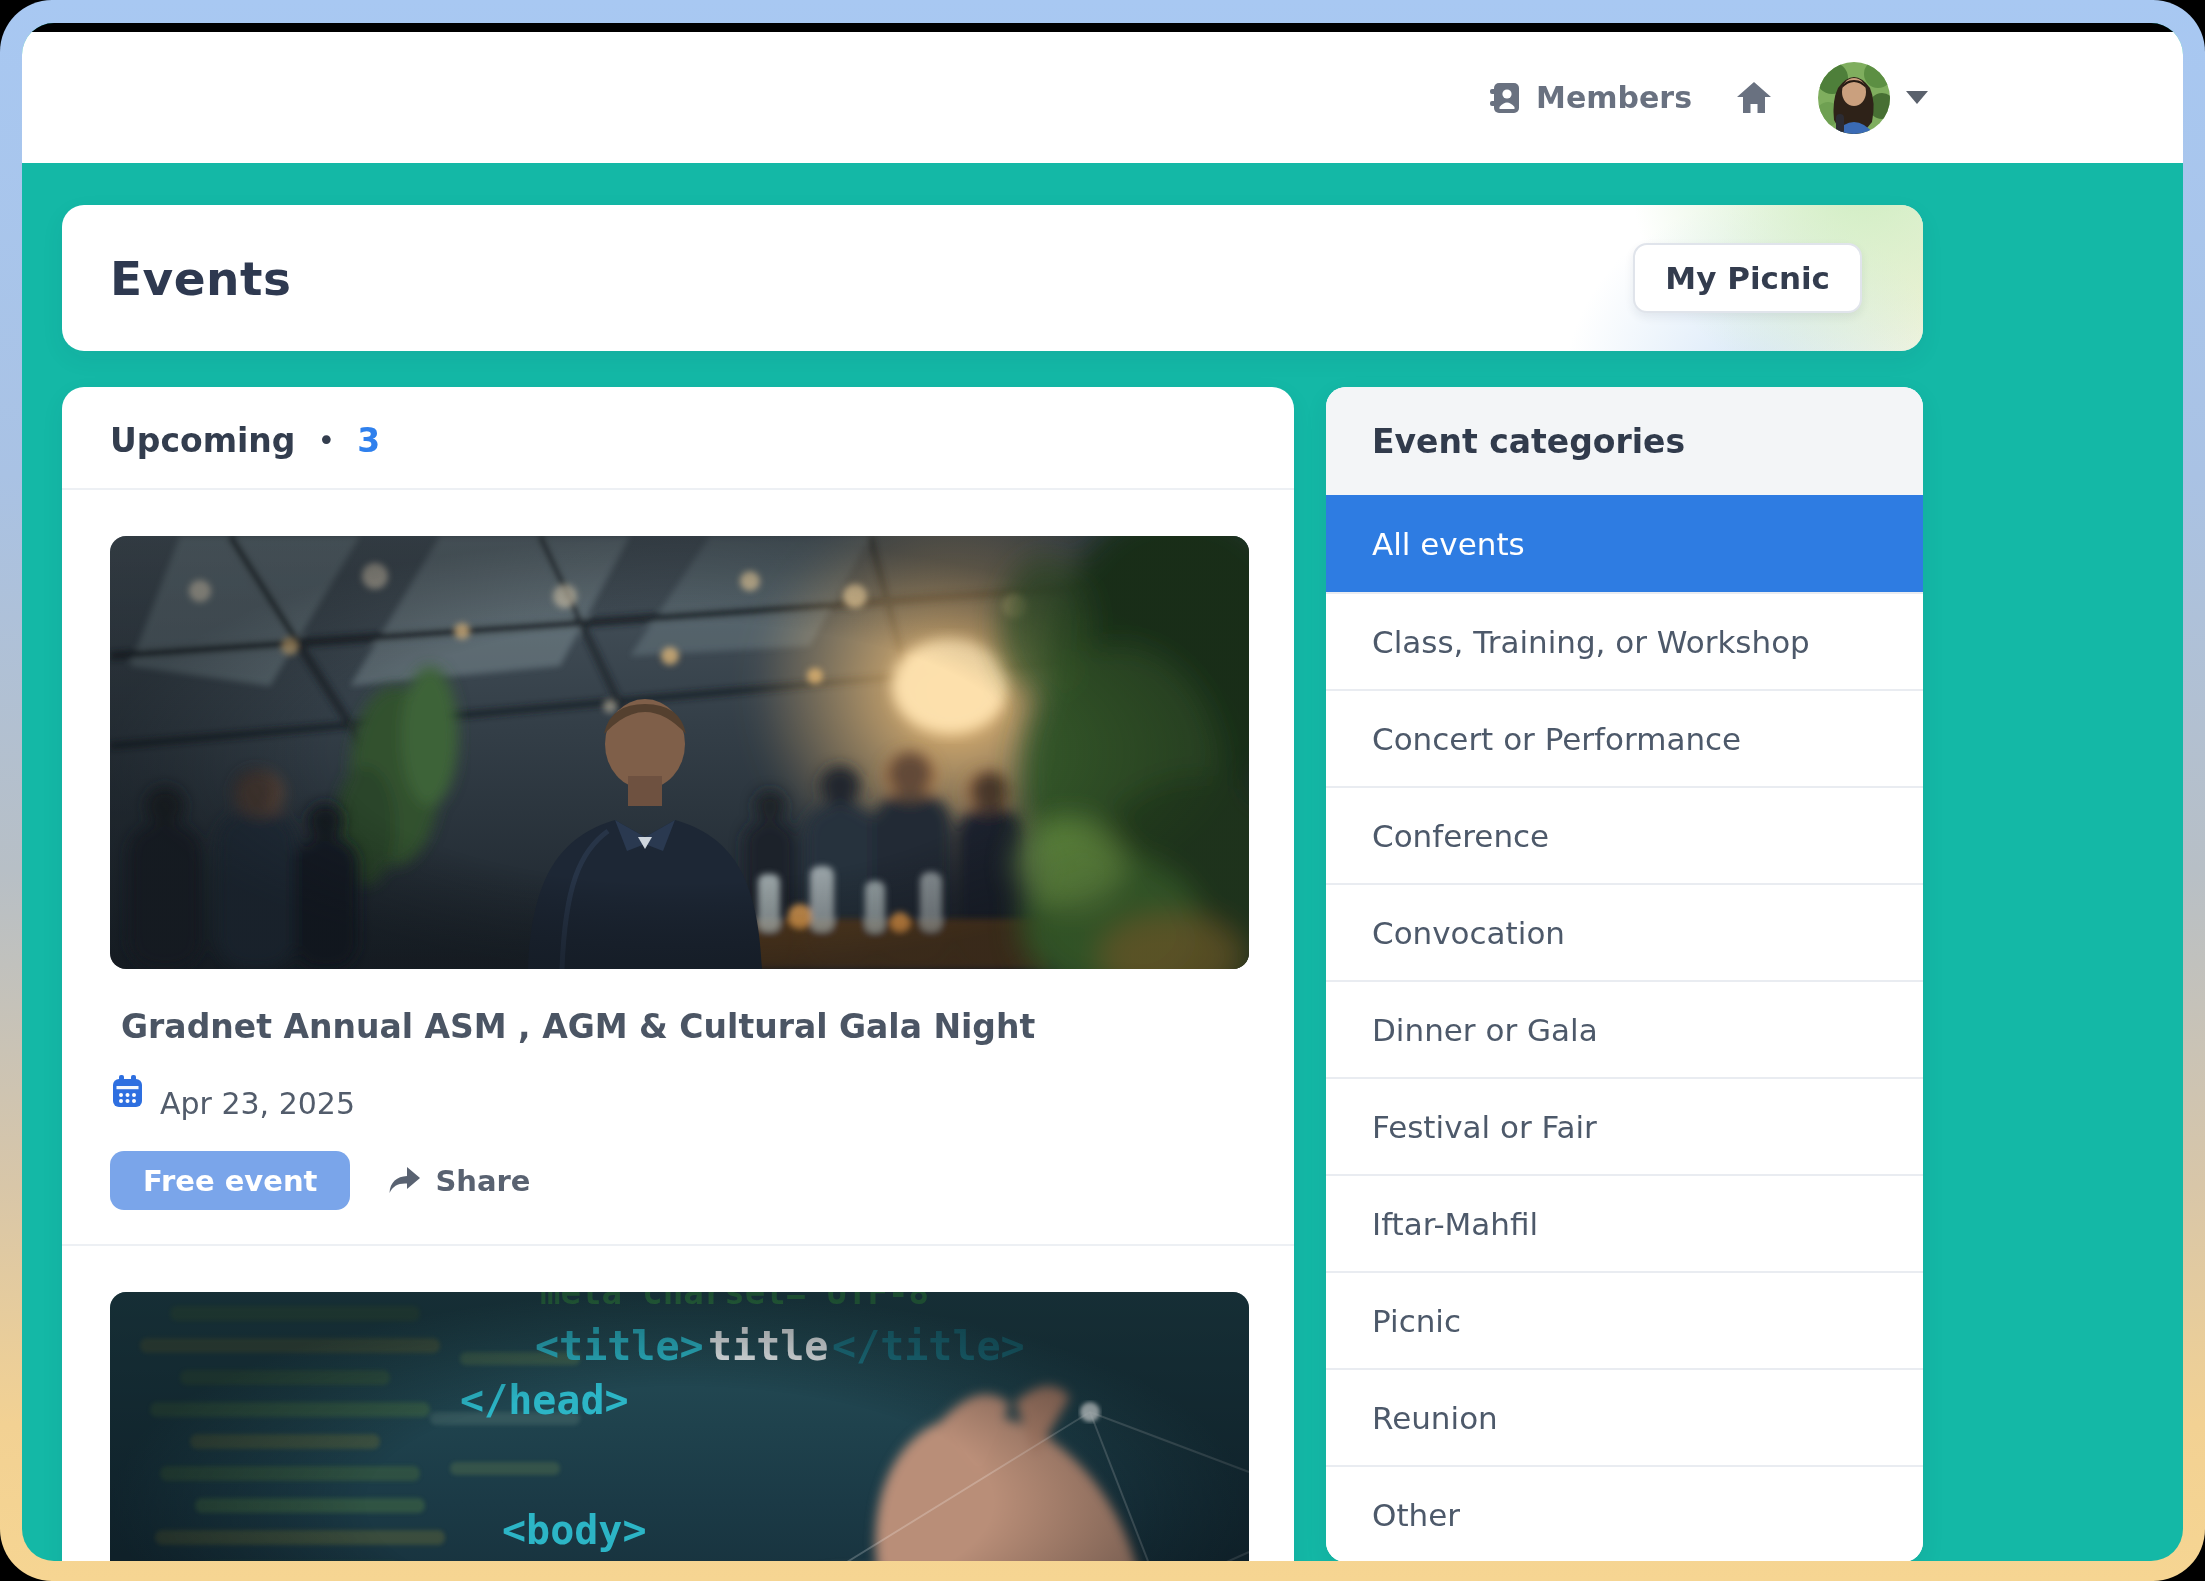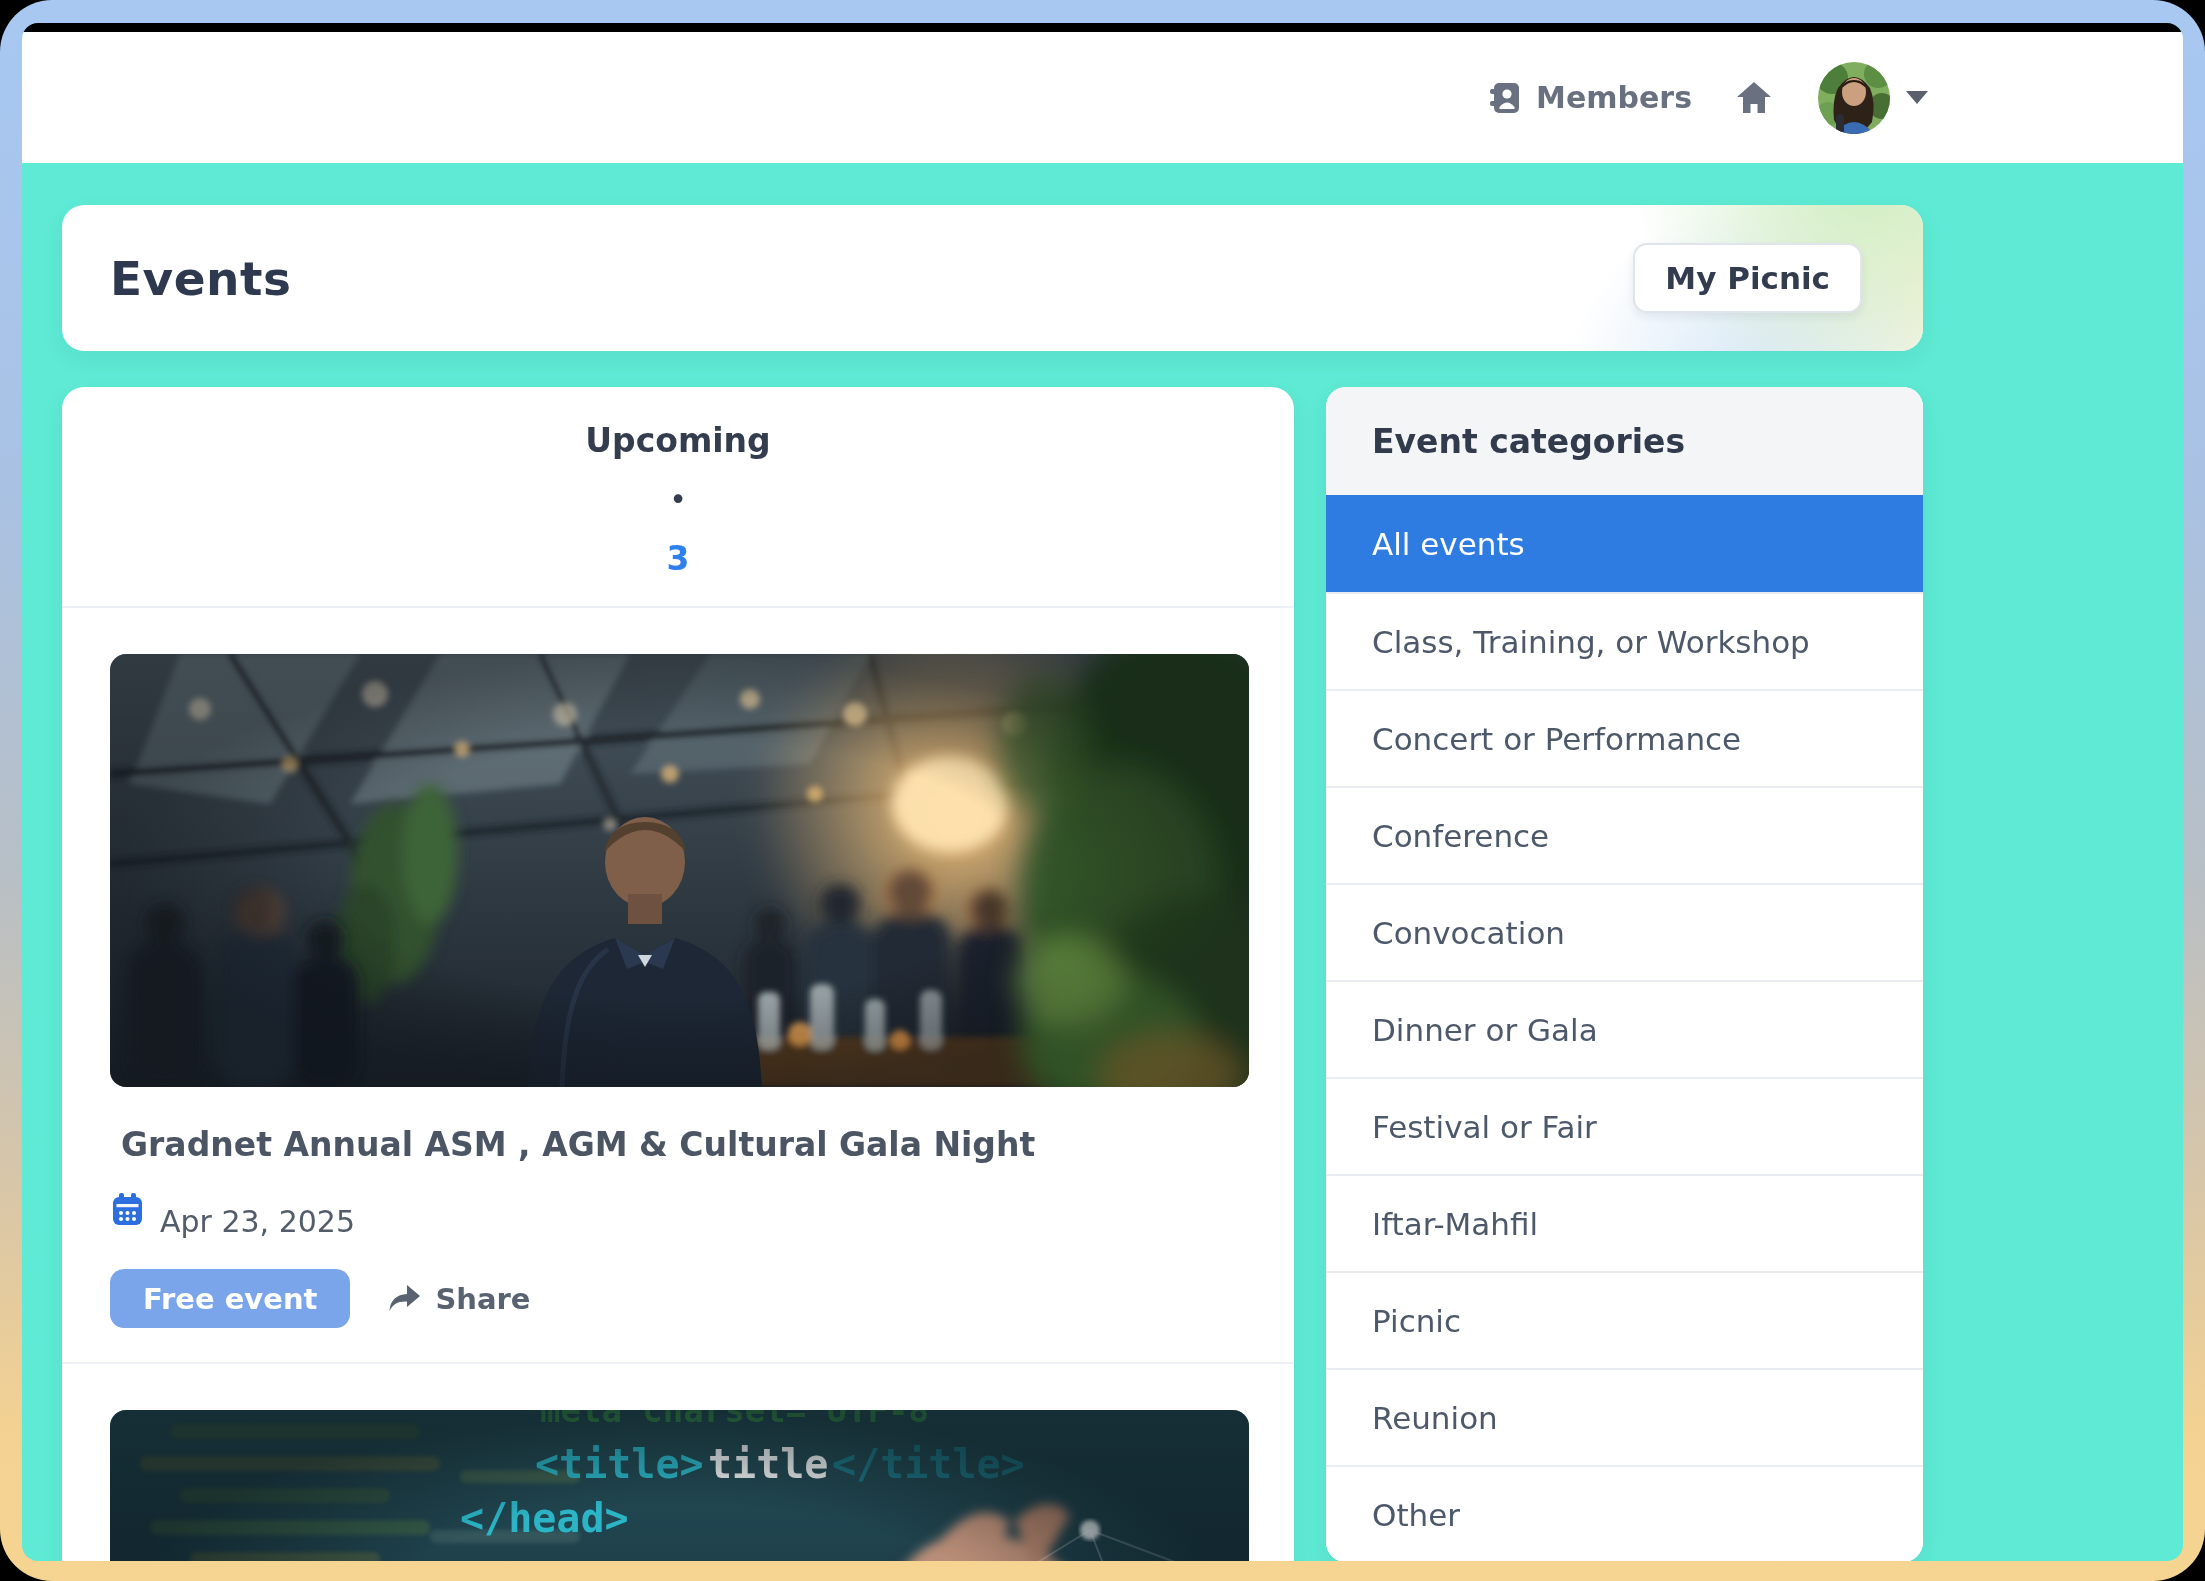--- a/index.html
+++ b/index.html
@@ -1,21 +1,21 @@
 <!DOCTYPE html>
 <html><head>
 <meta charset="utf-8">
 <style>
   html,body{margin:0;padding:0;background:#000;}
   body{width:2205px;height:1581px;position:relative;overflow:hidden;
        font-family:"DejaVu Sans","Liberation Sans",sans-serif;}
   .frame-bg{position:absolute;inset:0;border-radius:52px;
     background:linear-gradient(180deg,#a8c8f2 0%,#a9c2e4 30%,#b7bfc6 55%,#d8c6a8 75%,#f2d193 90%,#f6d592 100%);}
   .screen{position:absolute;left:22px;right:22px;top:23px;bottom:20px;
-    border-radius:16px;overflow:hidden;background:#5eead4;}
+    border-radius:32px;overflow:hidden;background:#14b8a6;}
   .black-strip{position:absolute;top:0;left:0;right:0;height:9px;background:#000;}
   
   .appbar{position:absolute;top:9px;left:0;right:0;height:131px;background:#fff;
     display:flex;align-items:center;justify-content:flex-end;padding-right:255px;box-sizing:border-box;}
   .members{display:flex;align-items:center;gap:12px;cursor:pointer;}
   .members span{font-size:30px;font-weight:600;color:#697180;}
   .home-btn{margin-left:42px;cursor:pointer;display:flex;}
   .avatar{margin-left:44px;width:72px;height:72px;border-radius:50%;overflow:hidden;flex:0 0 auto;cursor:pointer;}
   .caret{margin-left:16px;width:0;height:0;border-left:11px solid transparent;
     border-right:11px solid transparent;border-top:13px solid #5a616c;cursor:pointer;}
@@ -29,21 +29,21 @@
       radial-gradient(circle at 108% 55%, rgba(242,238,206,.8), rgba(242,238,206,0) 50%);}
   .events-card h1{position:absolute;left:48px;top:50%;transform:translateY(-50%);margin:0;
     font-size:47px;font-weight:600;color:#2e3950;letter-spacing:.5px;}
   .my-tickets{position:absolute;right:61px;top:50%;transform:translateY(-50%);
     background:#fff;border:2px solid #e0e4eb;border-radius:14px;padding:15px 30px;
     font-family:inherit;font-size:31px;font-weight:700;color:#333c4e;cursor:pointer;
     box-shadow:0 4px 10px rgba(30,40,60,.08);}
   
   .upcoming-card{position:absolute;left:40px;top:364px;width:1232px;height:1400px;background:#fff;
     border-radius:22px;box-shadow:0 8px 24px rgba(30,40,60,.06);overflow:hidden;}
-  .up-head{display:flex;align-items:center;gap:22px;padding:34px 48px 28px;flex-direction:column;}
+  .up-head{display:flex;align-items:center;gap:22px;padding:34px 48px 28px;}
   .up-title{font-size:33px;font-weight:600;color:#333d4e;}
   .up-dot{font-size:30px;color:#333d4e;}
   .up-count{font-size:33px;font-weight:600;color:#2f80ed;}
   .divider{height:2px;background:#edf0f4;}
   .event-body{padding:46px 48px 0;}
   .event-img{width:1139px;border-radius:16px;overflow:hidden;display:block;position:relative;cursor:pointer;}
   .img1{height:433px;}
   .img2{height:420px;margin:46px 48px 0;}
   .event-title{margin:38px 11px 0;font-size:33px;font-weight:600;color:#4b5564;cursor:pointer;}
   .date-row{display:flex;align-items:center;gap:16px;margin-top:14px;}

